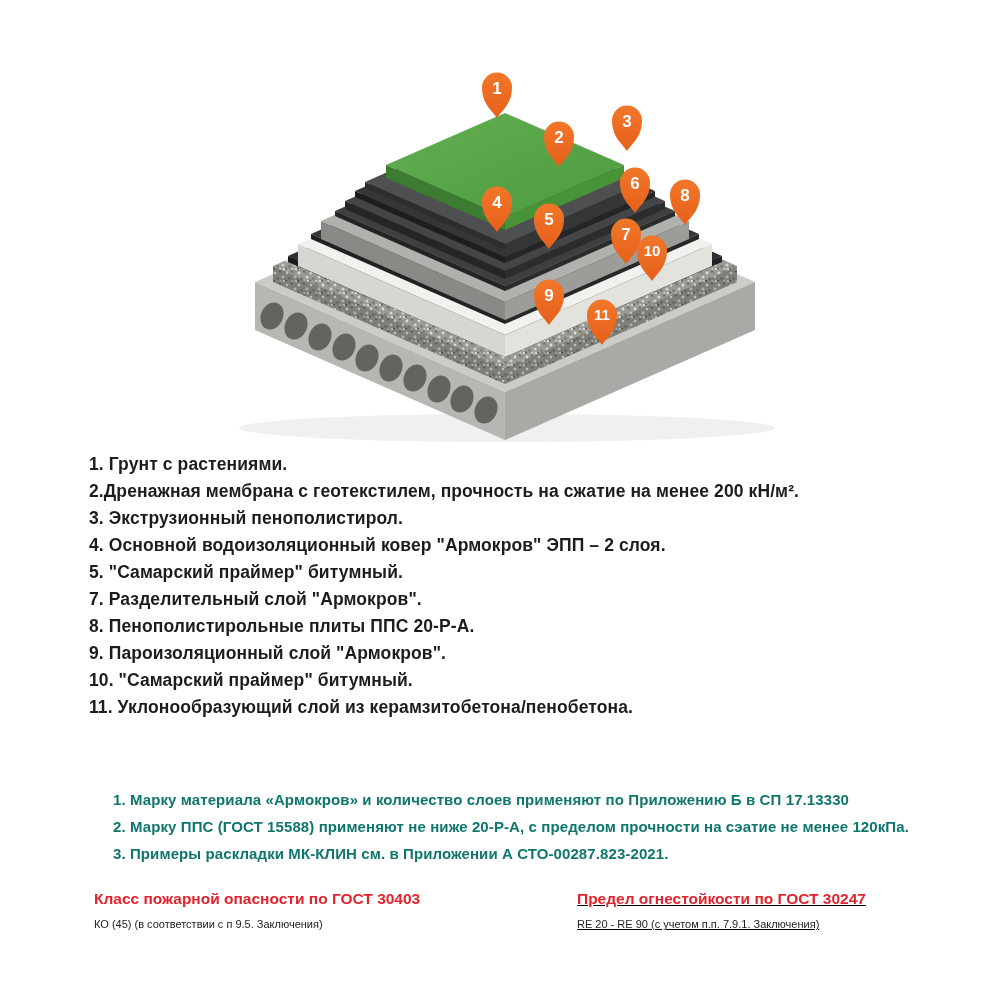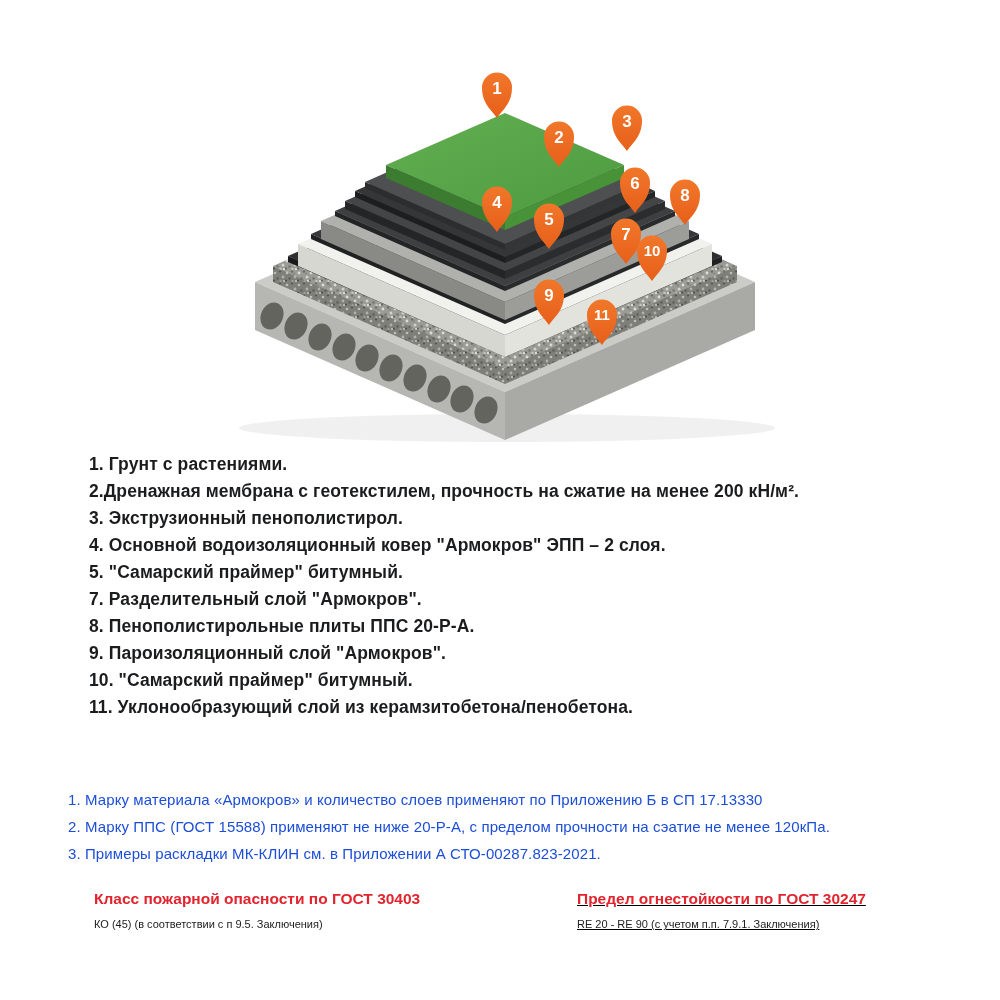--- a/index.html
+++ b/index.html
@@ -11,22 +11,22 @@
   .diagram {
     position:absolute; left:225px; top:42px; width:560px; height:400px;
   }
   .layer-list { position:absolute; left:68px; top:451px; width:880px;margin-left:21px; }
   .li {
     font-size:17.5px; font-weight:700; line-height:27px; color:#1b1c1e;
     letter-spacing:0.1px; white-space:nowrap;
   }
   .footnotes { position:absolute; left:68px; top:786px; width:900px; }
   .fn {
-    font-size:15px; font-weight:400; line-height:27px; color:#1d4ed8;
-    letter-spacing:0.1px; white-space:nowrap;
+    font-size:15px; font-weight:700; line-height:27px; color:#0f766e;
+    letter-spacing:0.1px; white-space:nowrap;margin-left:45px;
   }
   .fire-col { position:absolute; top:889px;margin-left:26px; }
   .fire-col.left  { left:68px; }
   .fire-col.right { left:551px;text-decoration:underline; }
   .fire-title {
     font-size:15.5px; font-weight:700; color:#e2242e; line-height:1.25;
     margin-bottom:10px; white-space:nowrap;
   }
   .fire-value {
     font-size:11px; font-weight:400; color:#1b1c1e; line-height:1.25; white-space:nowrap;

